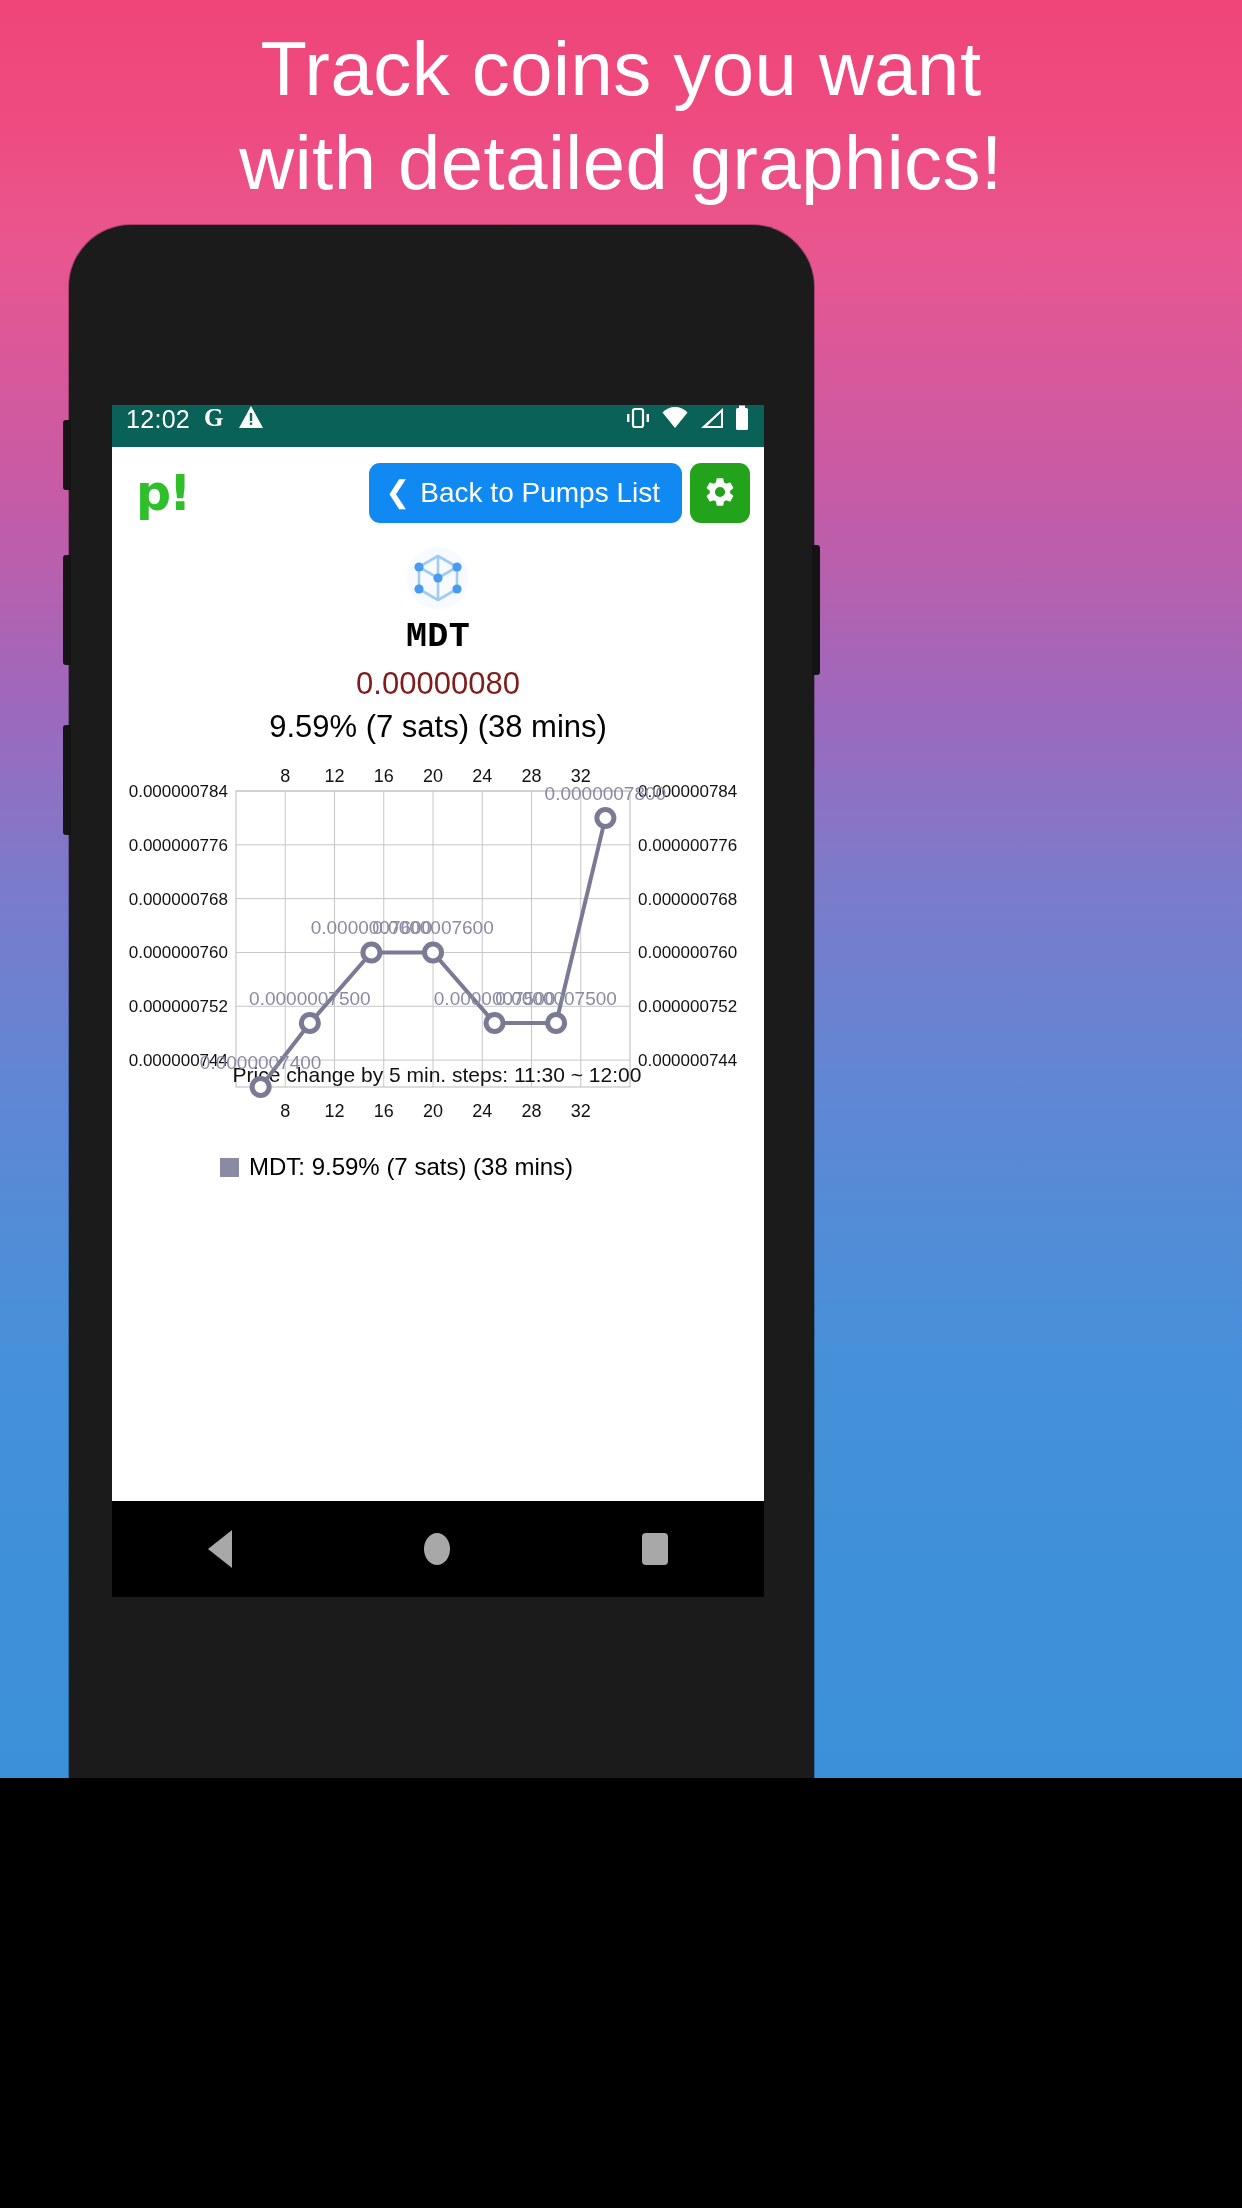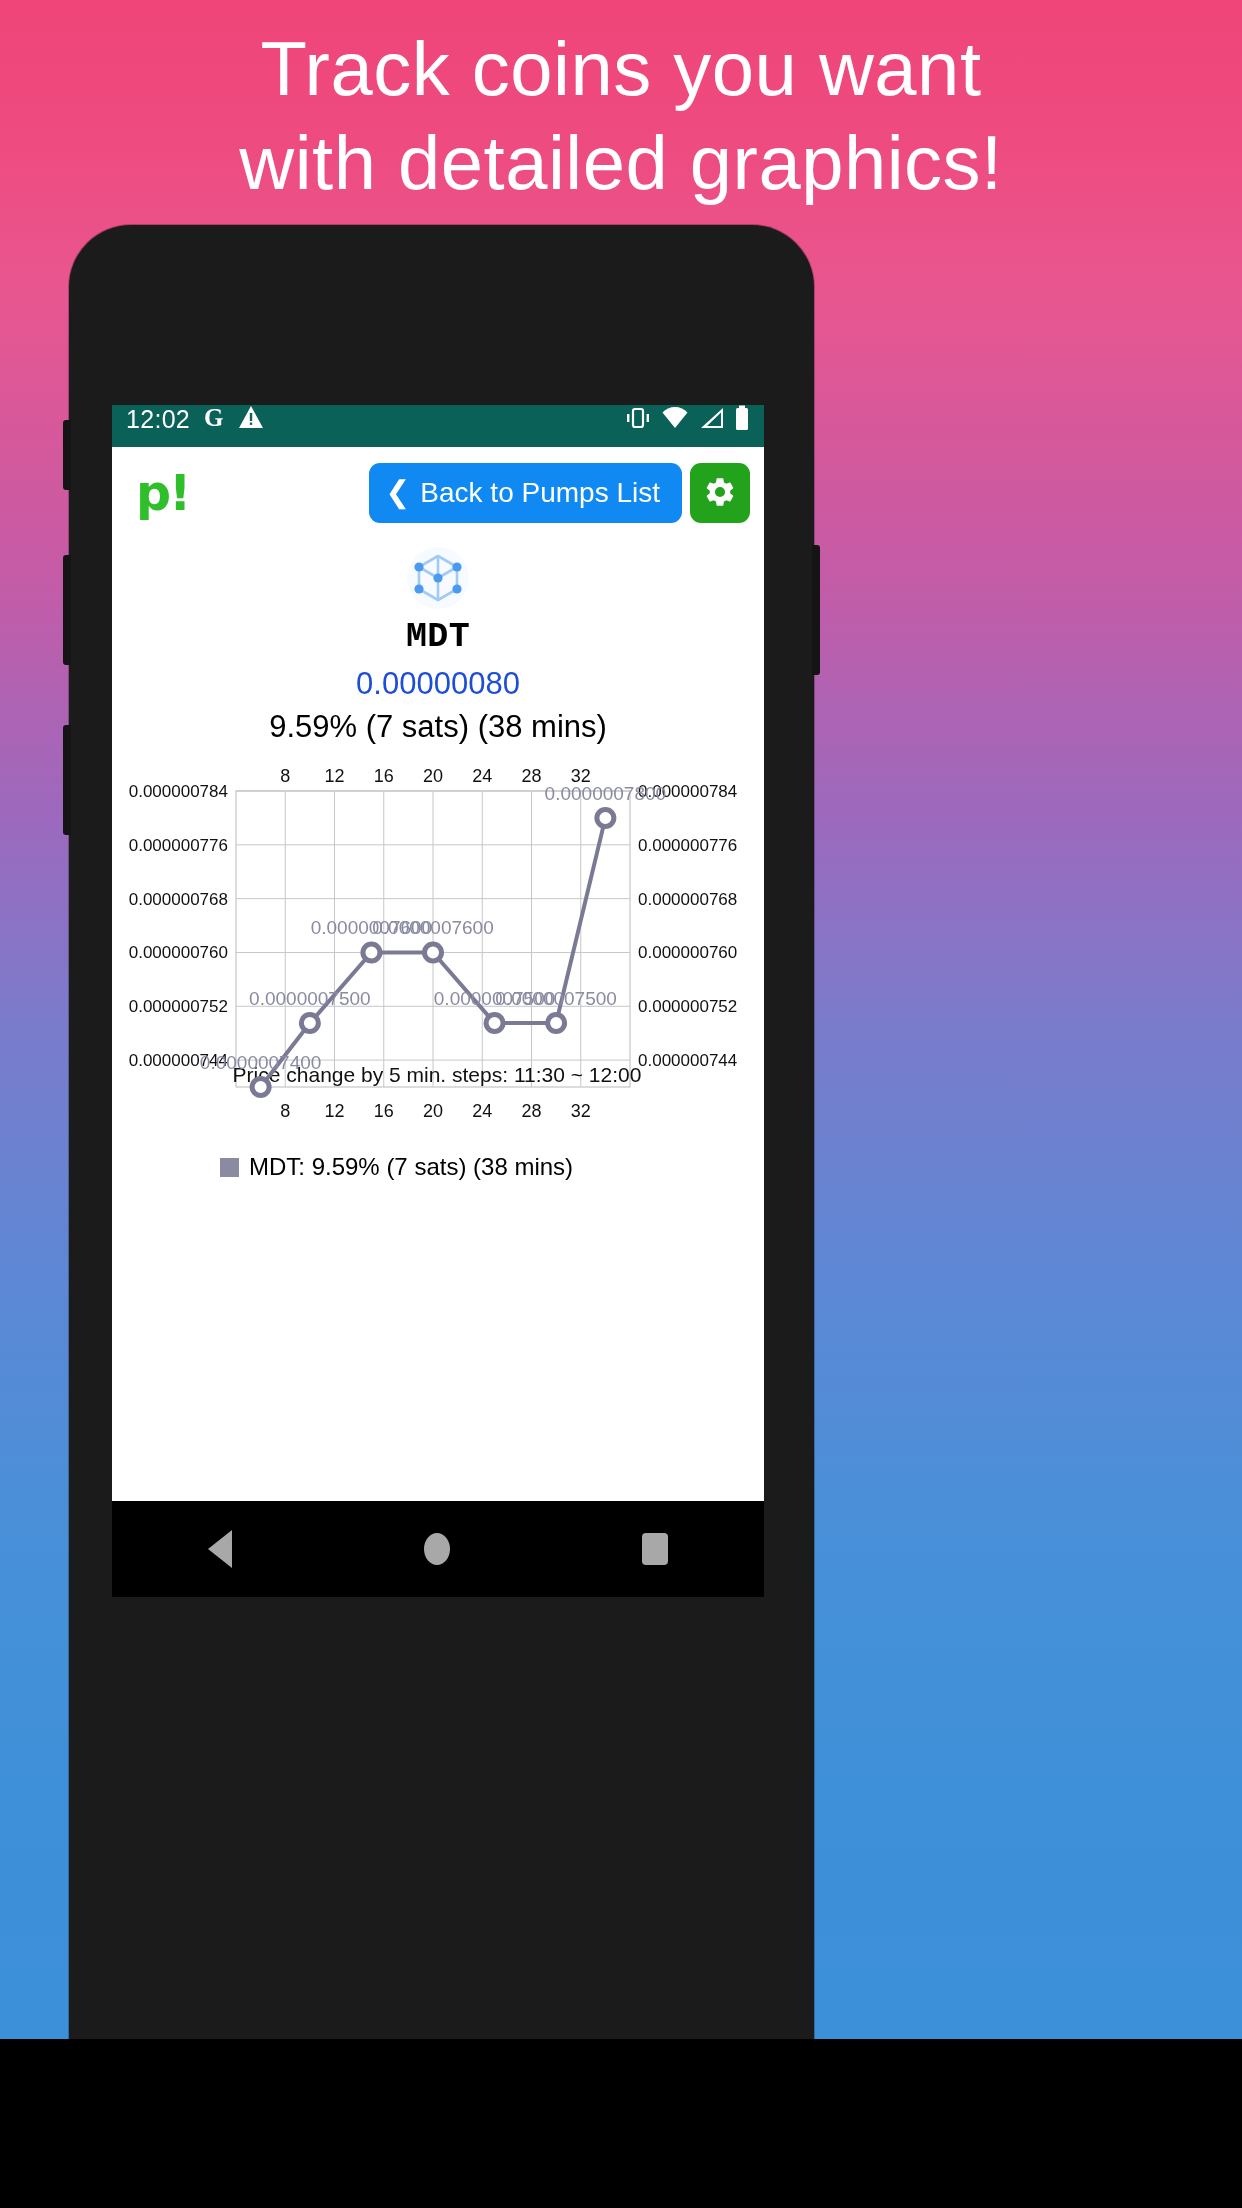--- a/index.html
+++ b/index.html
@@ -6,21 +6,21 @@
     margin: 0;
     padding: 0;
     background: #000;
   }
   body {
     font-family: "Liberation Sans", sans-serif;
   }
   #page {
     position: relative;
     width: 1242px;
-    height: 2039px;
+    height: 1778px;
     overflow: hidden;
     background: linear-gradient(180deg,
         #ef4579 0%,
         #ee4b80 7%,
         #e9568f 14%,
         #c55ba6 28%,
         #9c69bd 40%,
         #7b7bcb 50%,
         #5e87d4 62%,
         #4790d9 76%,
@@ -185,21 +185,21 @@
   .coin-sym {
     font-size: 35px;
     font-weight: 700;
     color: #000;
     margin-top: 2px;
     letter-spacing: 0.4px;
     font-family: Liberation Mono, monospace;
   }
   .coin-price {
     font-size: 31px;
-    color: #1d4ed8;
+    color: #7f1d1d;
     margin-top: 9px;
   }
   .coin-change {
     font-size: 31px;
     color: #000;
     margin-top: 7px;
   }
 
   
   .chartwrap {

